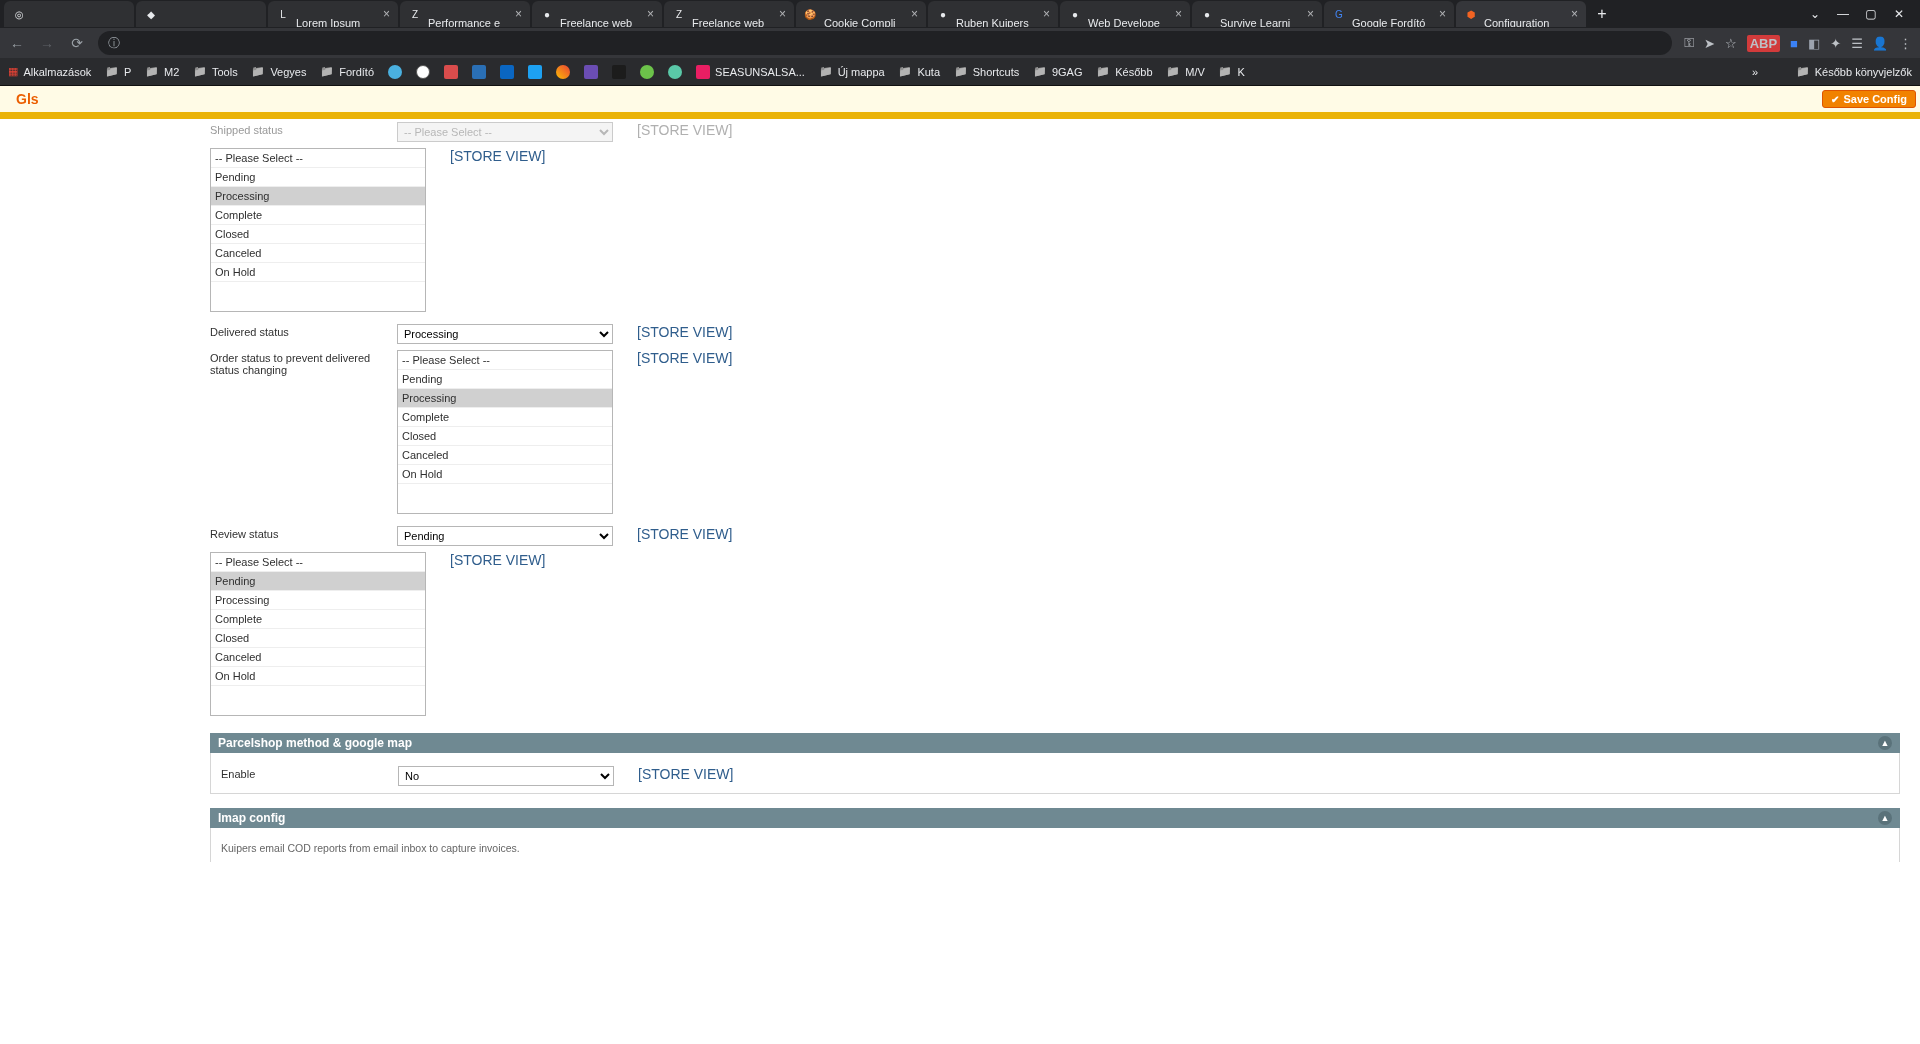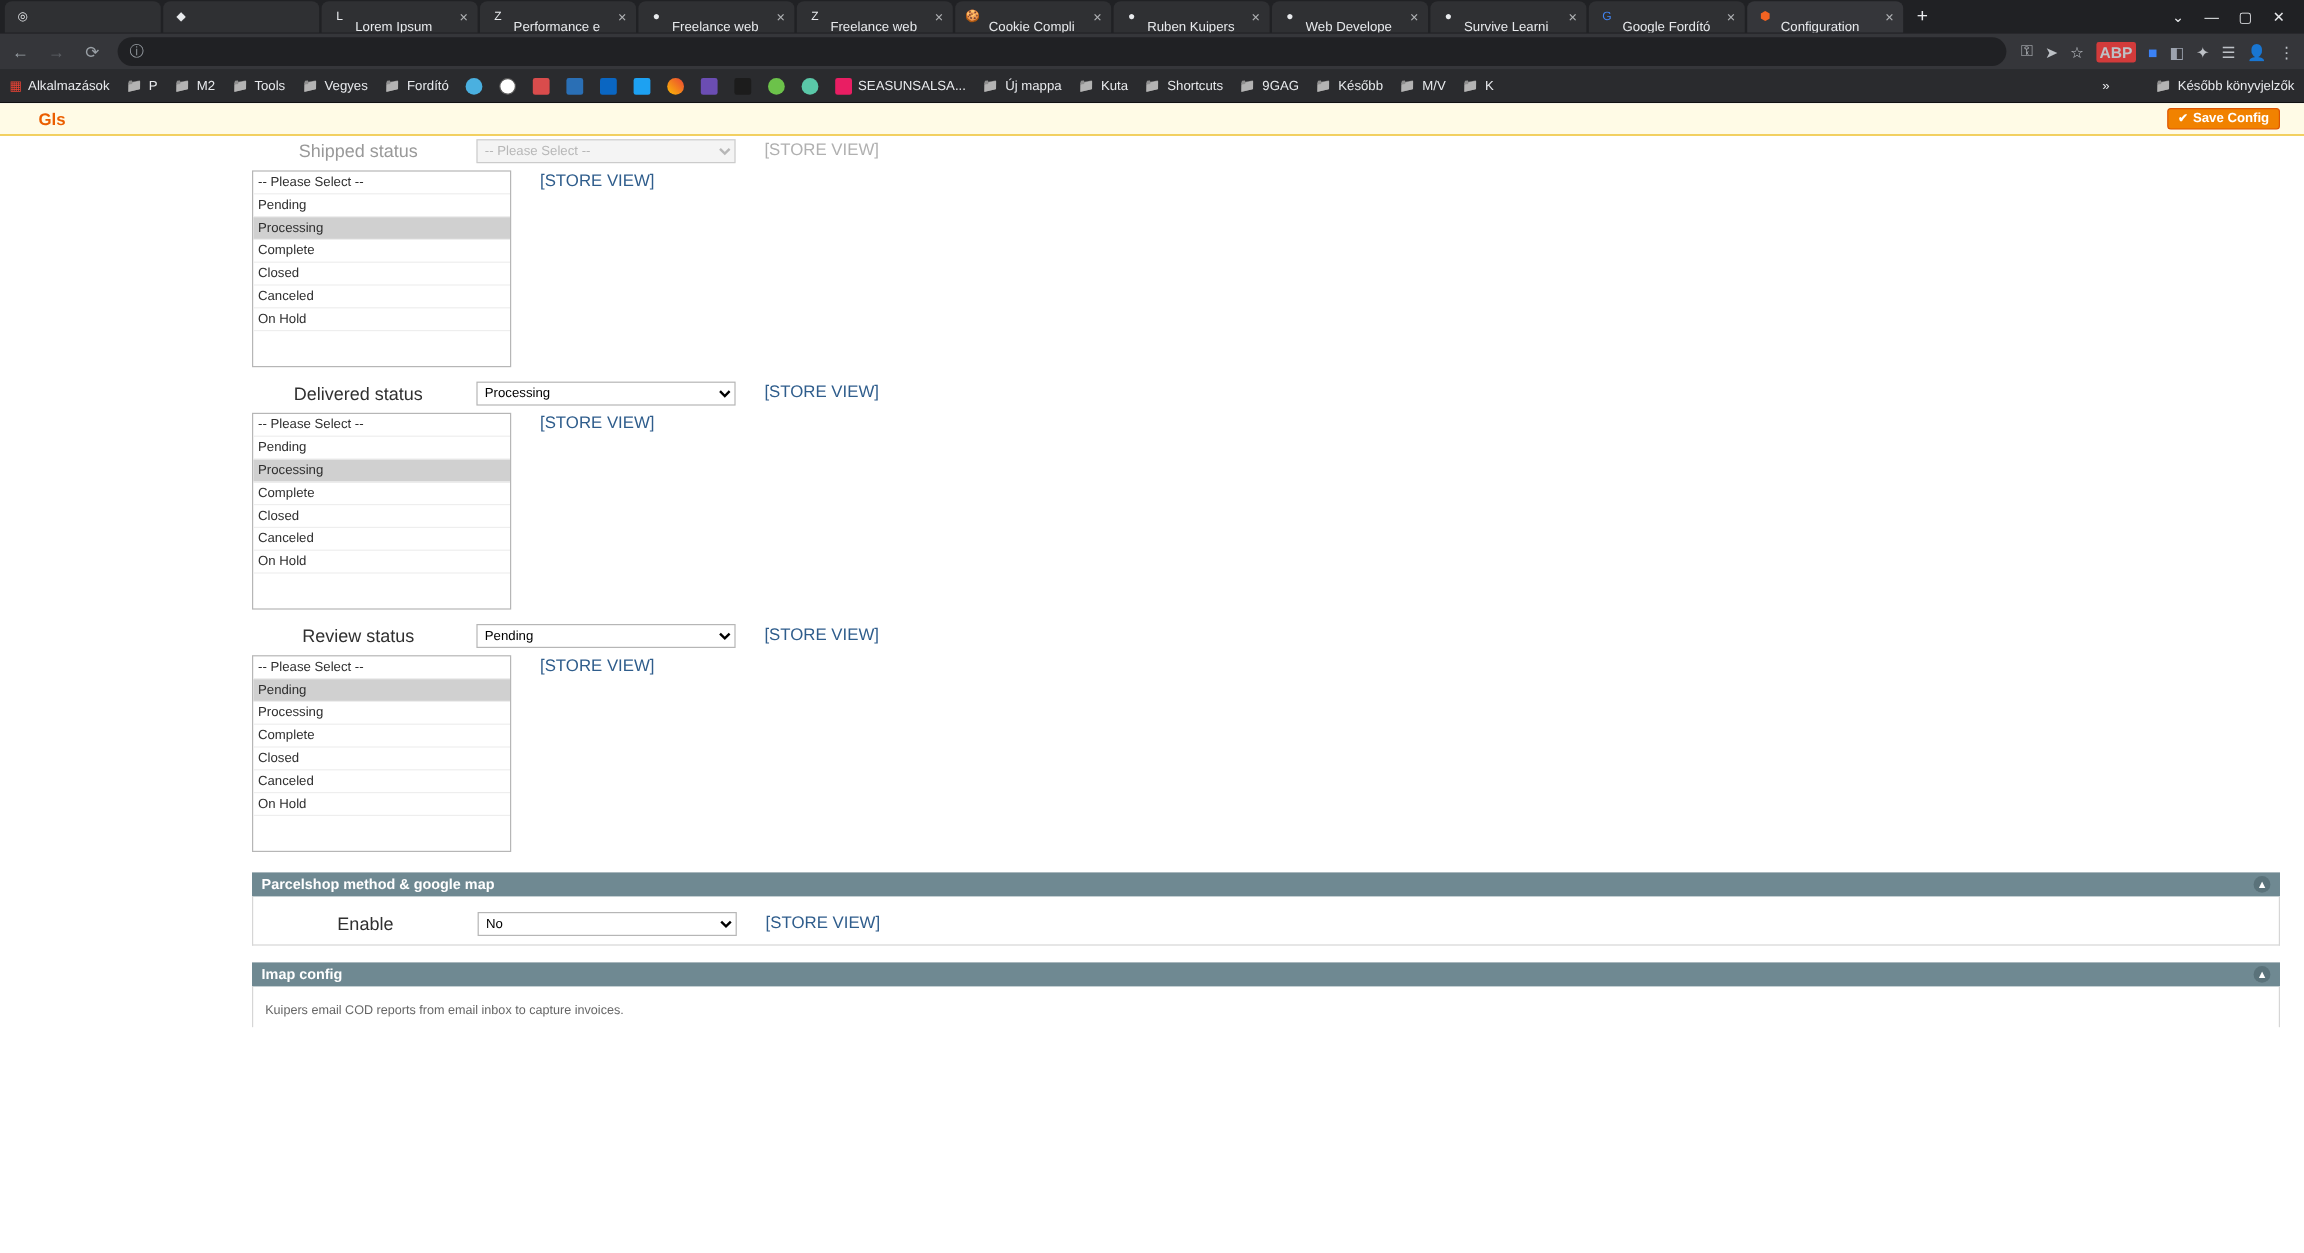--- a/index.html
+++ b/index.html
@@ -27,29 +27,29 @@
 
 .bm-row { display: flex; align-items: center; height: 28px; padding: 0 8px; gap: 14px; background: #2a2b2e; border-bottom: 1px solid #111; font-size: 11px; }
 .bm { display: flex; align-items: center; gap: 5px; color: #e8eaed; cursor: pointer; white-space: nowrap; }
 .bm .folder-icon::before { content: "📁"; filter: grayscale(1) brightness(.8); }
 .bm .dot { width: 14px; height: 14px; display: inline-block; border-radius: 50%; }
 .bm-sep { margin-left: auto; color: #9aa0a6; }
 .bm-overflow { color: #e8eaed; cursor: pointer; }
 
 
 .page-wrap { height: calc(1044px - 28px - 30px - 28px); overflow-y: auto; background: #fff; position: relative; }
-.yellow-bar { position: sticky; top: 0; background: #FFFBE6; border-bottom: 1px solid #eab308; display: flex; align-items: center; padding: 4px 20px; z-index: 5; }
+.yellow-bar { position: sticky; top: 0; background: #FFFBE6; border-bottom: 7px solid #eab308; display: flex; align-items: center; padding: 4px 4px; z-index: 5; }
 .yellow-bar .title { color: #EB5E00; font-weight: bold; font-size: 14px; margin-left: 12px; }
 .save-btn { margin-left: auto; background: #F18200; color: #fff; border: 1px solid #DE5400; padding: 2px 8px; border-radius: 3px; font-size: 11px; font-weight: bold; cursor: pointer; display: inline-flex; align-items: center; gap: 4px; }
 .save-btn::before { content: "✔"; font-size: 10px; }
 
 .content { padding: 0 20px 20px 210px; }
 .form-table { width: 1250px; }
 .form-row { display: flex; padding: 3px 0; }
-.label-col { width: 187px; padding-top: 2px; font-size: 15px; color: #303030; padding-right: 10px; text-align: center; }
+.label-col { width: 187px; padding-top: 2px; font-size: 11px; color: #303030; padding-right: 10px; }
 .label-col.disabled-label { color: #999; }
 .input-col { width: 225px; }
 .scope-col { width: 240px; padding-left: 15px; }
 .scope-link { color: #2f5d8c; font-size: 14px; cursor: pointer; }
 .scope-link.disabled-scope { color: #b0b0b0; }
 
 select.single { width: 216px; height: 20px; font-size: 11px; border: 1px solid #b6b6b6; background: #fff; padding: 1px 2px; }
 select.single:disabled { background: #f0f0f0; color: #999; }
 
 .multiselect { width: 216px; height: 164px; border: 1px solid #b6b6b6; background: #fff; overflow-y: scroll; font-size: 11px; }
@@ -293,20 +293,21 @@
         <div class="label-col">Delivered status</div>
         <div class="input-col">
           <select class="single">
             <option>Processing</option>
           </select>
         </div>
         <div class="scope-col"><span class="scope-link">[STORE VIEW]</span></div>
       </div>
 
       <div class="form-row">
+        <div class="label-col">Order status to prevent delivered status changing</div>
         <div class="input-col">
           <div class="multiselect">
             <div class="opt">-- Please Select --</div>
             <div class="opt">Pending</div>
             <div class="opt selected">Processing</div>
             <div class="opt">Complete</div>
             <div class="opt">Closed</div>
             <div class="opt">Canceled</div>
             <div class="opt">On Hold</div>
           </div>

